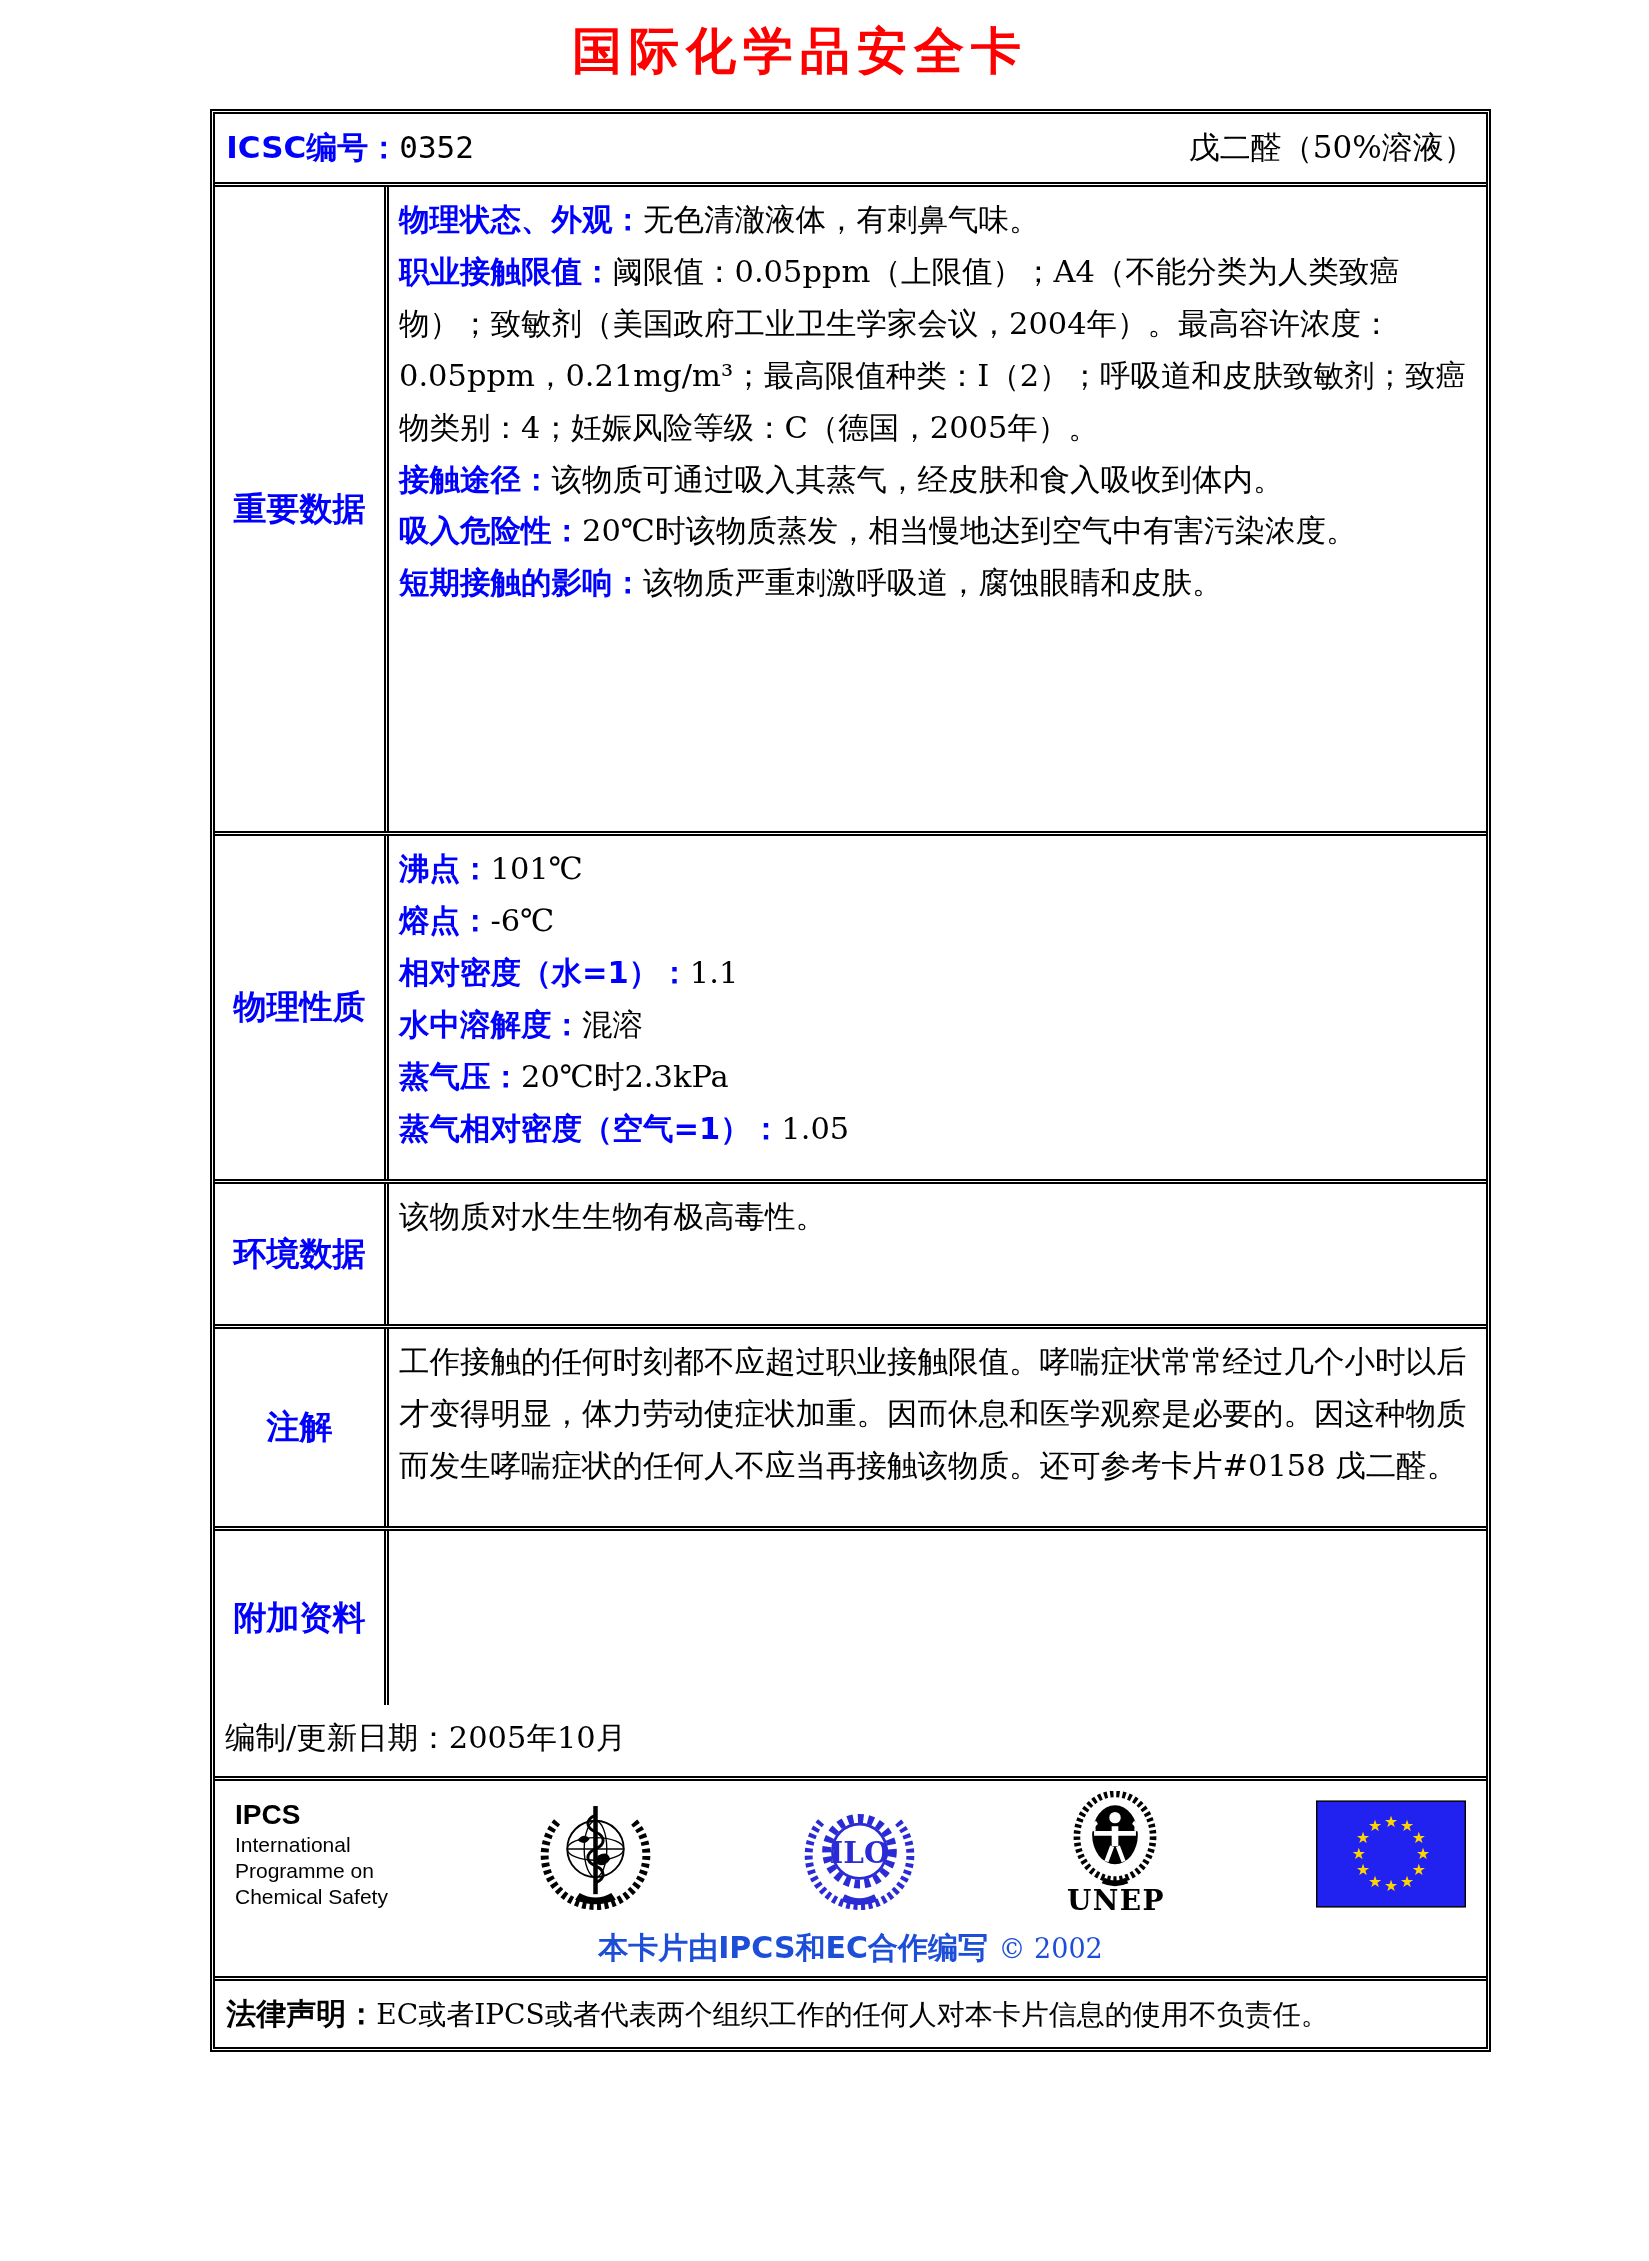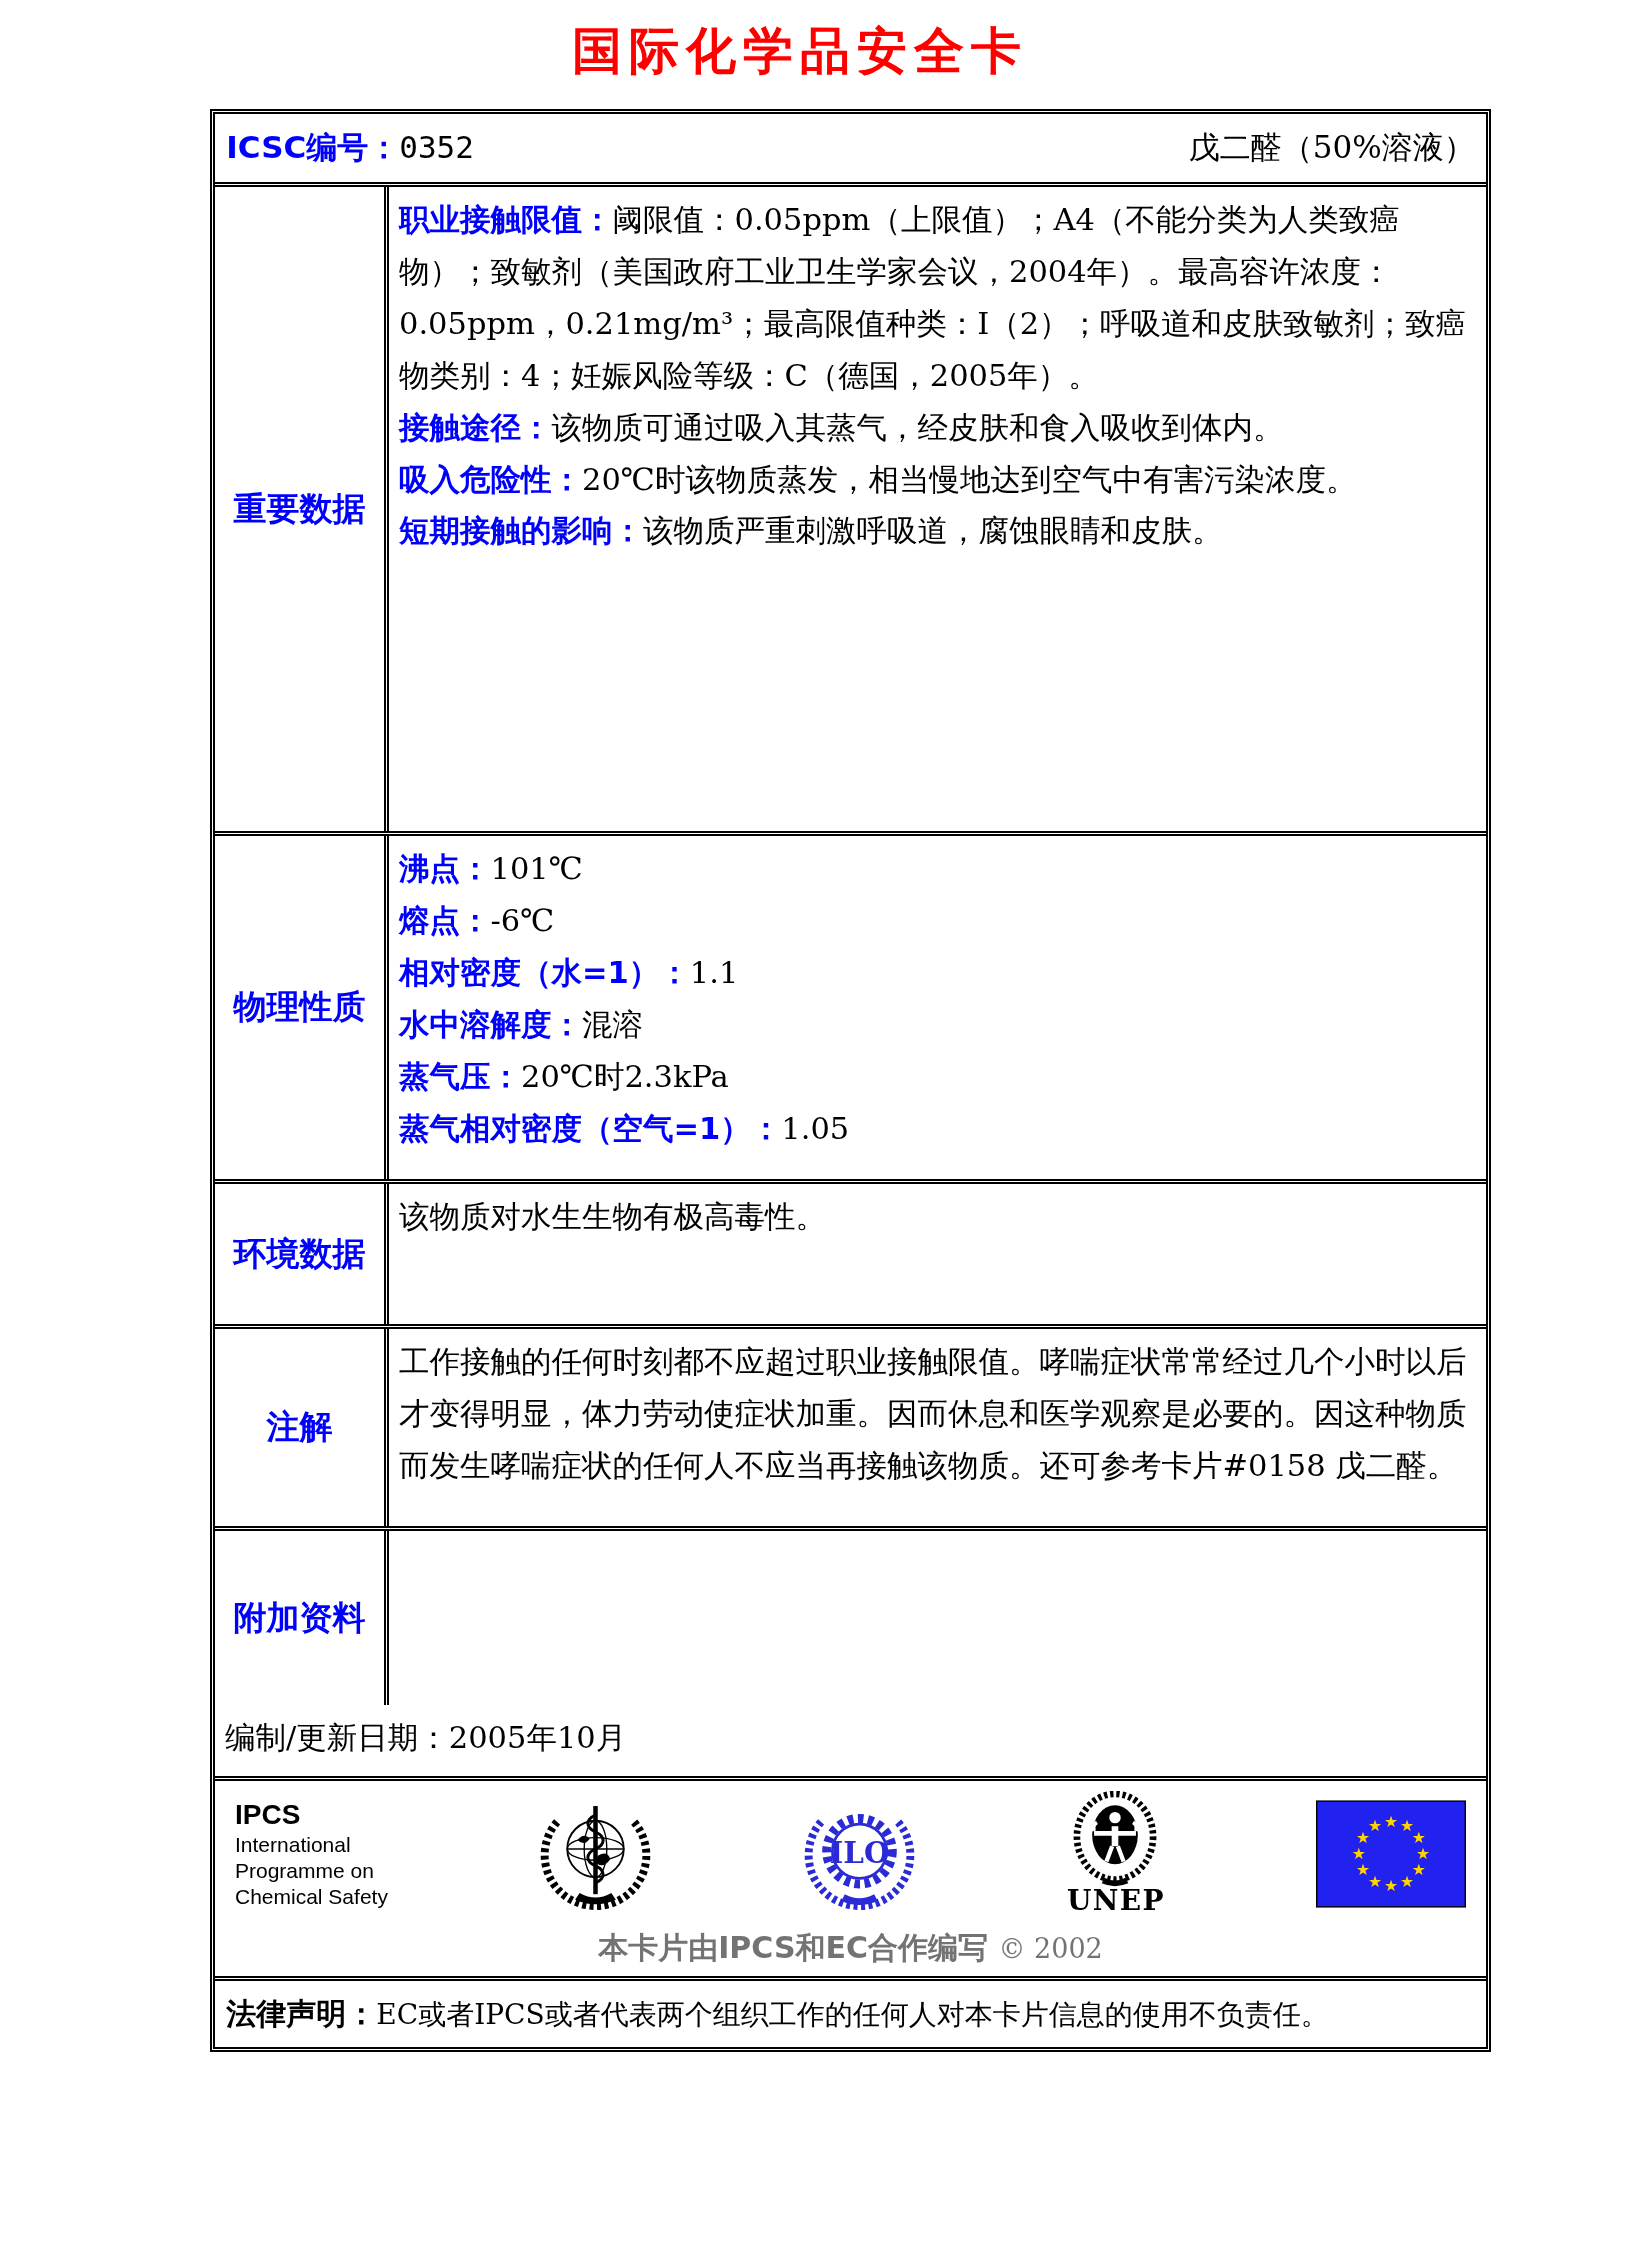--- a/index.html
+++ b/index.html
@@ -90,21 +90,21 @@
     font-family: "DejaVu Serif", serif;
     font-weight: bold;
     font-size: 28px;
     letter-spacing: 1.4px;
     margin-top: -5.7px;
   }
   .card-caption {
     text-align: center;
     margin-top: 11.3px;
     font-size: 30px;
-    color: #737373;
+    color: #1d4ed8;
     font-weight: bold;
     font-family: "DejaVu Sans", sans-serif;
   }
   .card-caption .copy { font-weight: normal; font-size: 27px; font-family: "DejaVu Serif", serif; }
 
   
   .legal-row { min-height: 71px; align-items: center; padding: 7px 11.3px; }
   .legal-label {
     font-weight: bold;
     font-family: "DejaVu Sans", sans-serif;
@@ -124,20 +124,21 @@
     <div class="row header-row">
       <div>
         <span class="blue-label">ICSC编号：</span><span class="mono">0352</span>
       </div>
       <div>戊二醛（50%溶液）</div>
     </div>
 
     <div class="row min-important">
       <div class="label-cell">重要数据</div>
       <div class="content-cell">
+        <div class="item"><span class="k">物理状态、外观：</span><span>无色清澈液体，有刺鼻气味。</span></div>
         <div class="item"><span class="k">职业接触限值：</span><span>阈限值：0.05ppm（上限值）；A4（不能分类为人类致癌物）；致敏剂（美国政府工业卫生学家会议，2004年）。最高容许浓度：0.05ppm，0.21mg/m³；最高限值种类：I（2）；呼吸道和皮肤致敏剂；致癌物类别：4；妊娠风险等级：C（德国，2005年）。</span></div>
         <div class="item"><span class="k">接触途径：</span><span>该物质可通过吸入其蒸气，经皮肤和食入吸收到体内。</span></div>
         <div class="item"><span class="k">吸入危险性：</span><span>20℃时该物质蒸发，相当慢地达到空气中有害污染浓度。</span></div>
         <div class="item"><span class="k">短期接触的影响：</span><span>该物质严重刺激呼吸道，腐蚀眼睛和皮肤。</span></div>
       </div>
     </div>
 
     <div class="row min-physical">
       <div class="label-cell">物理性质</div>
       <div class="content-cell">

